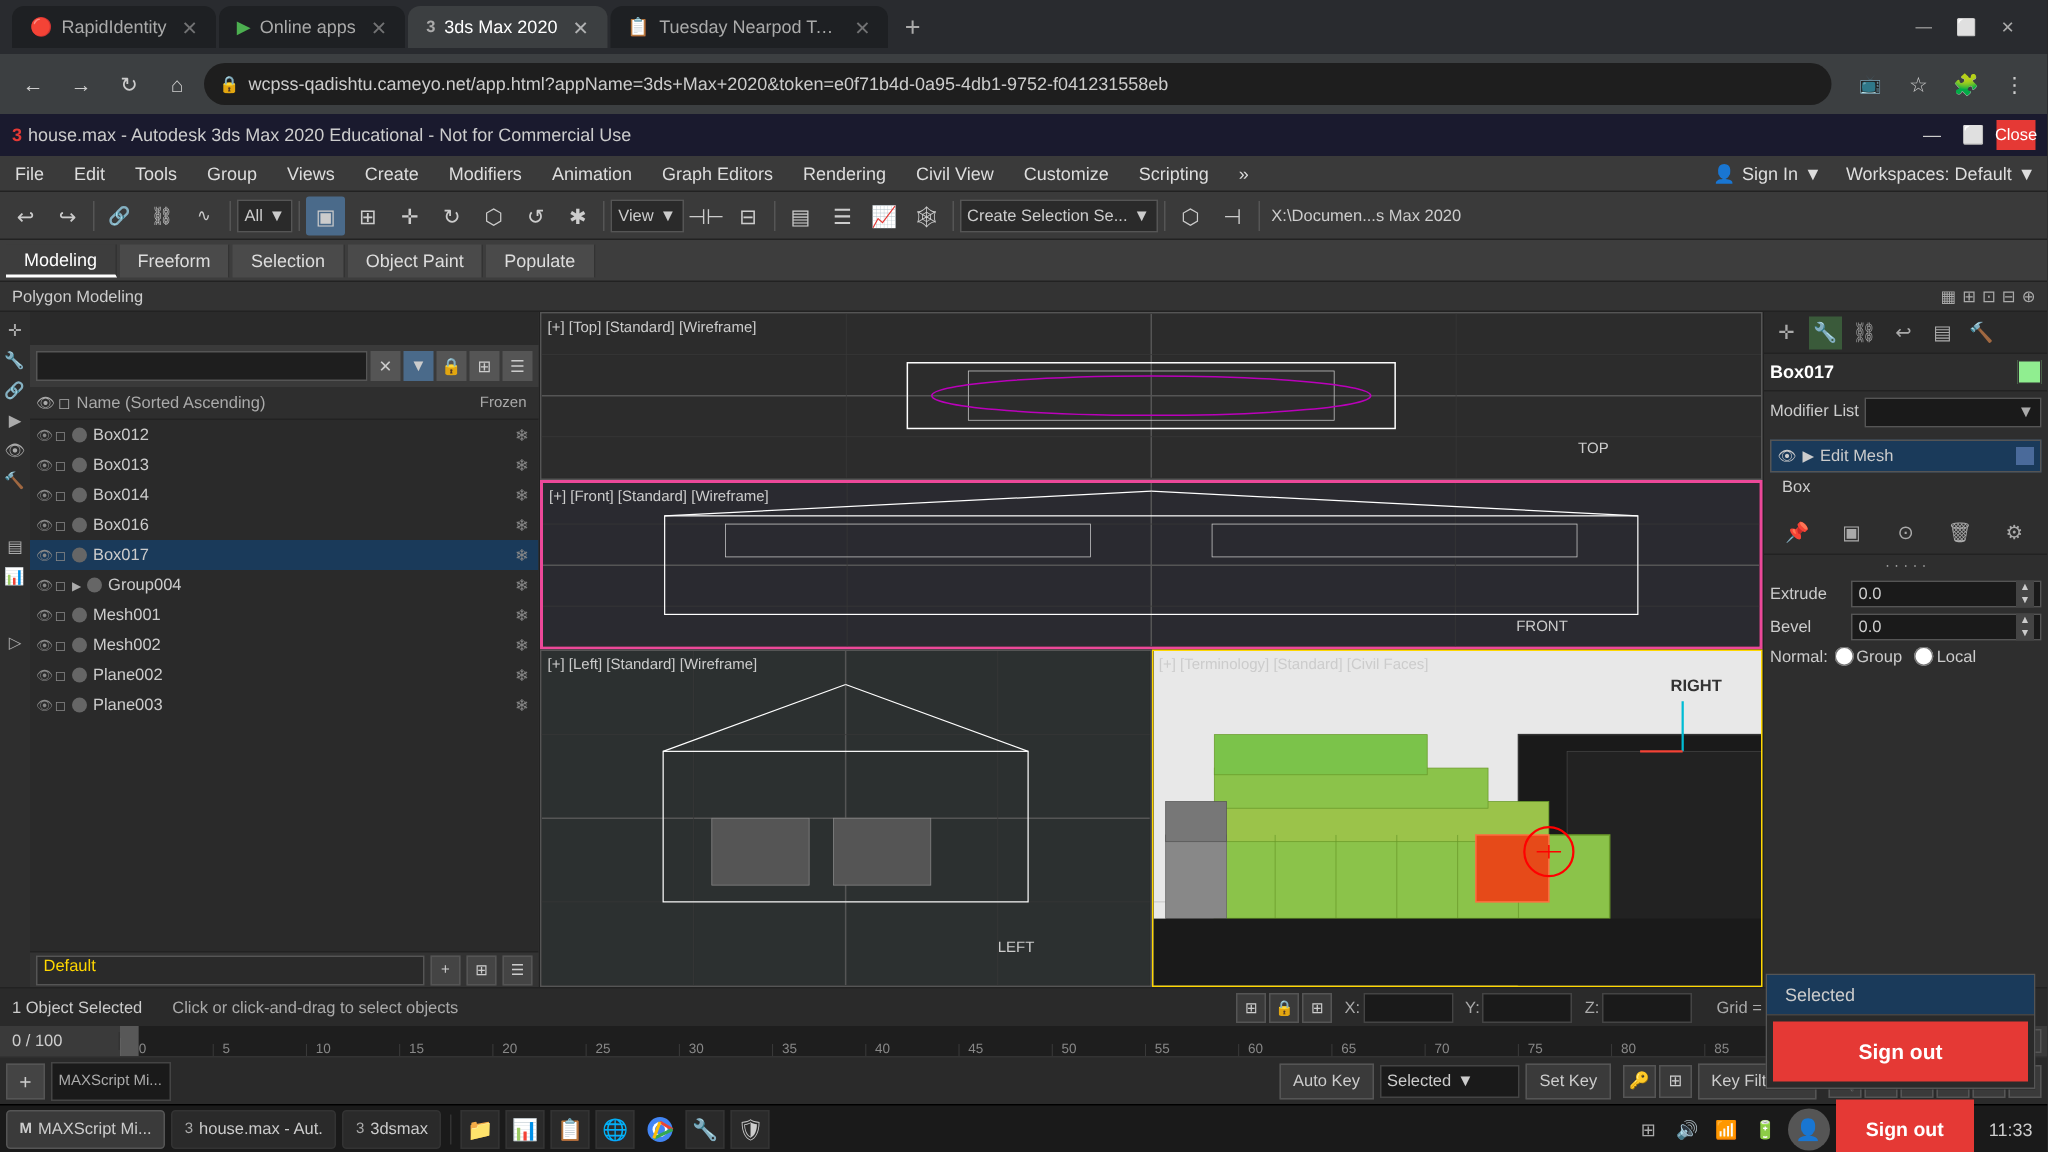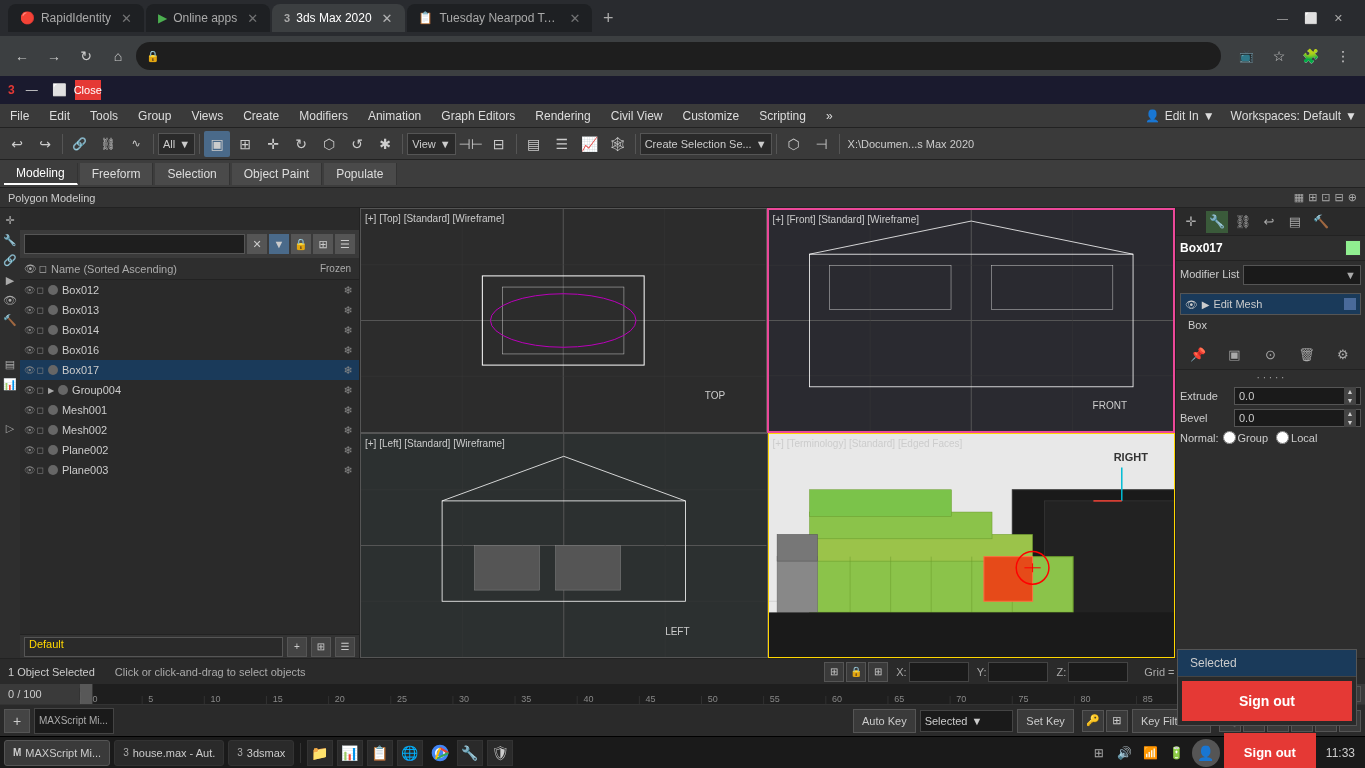--- a/index.html
+++ b/index.html
@@ -63,21 +63,21 @@
     .list-item-name { flex: 1; }
     .list-item-freeze { width: 14px; text-align: center; color: #888; }
     .layer-row { display: flex; align-items: center; height: 24px; padding: 0 4px; gap: 4px; background: #333; border-top: 1px solid #222; }
     .layer-dropdown { flex: 1; height: 20px; background: #2a2a2a; border: 1px solid #555; color: #ffd700; font-size: 11px; padding: 0 4px; }
     .layer-btn { width: 20px; height: 20px; background: #444; border: 1px solid #555; color: #ccc; cursor: pointer; display: flex; align-items: center; justify-content: center; font-size: 10px; }
     .left-panel-icons { width: 20px; background: #2e2e2e; display: flex; flex-direction: column; align-items: center; padding: 4px 2px; gap: 4px; }
     .side-icon { width: 16px; height: 16px; display: flex; align-items: center; justify-content: center; color: #aaa; font-size: 11px; cursor: pointer; }
 
     
     .viewport-area { flex: 1; display: flex; flex-direction: column; background: #1a1a1a; }
-    .viewports-top { display: flex; height: 50%; }
+    .viewports-top { display: flex; height: 50%; flex-direction: column; }
     .viewports-bottom { display: flex; height: 50%; }
     .viewport { flex: 1; border: 1px solid #333; position: relative; overflow: hidden; background: #2a2a2a; }
     .viewport.active { border: 1px solid #ffd700; }
 
     
     .right-panel { width: 190px; background: #2e2e2e; border-left: 1px solid #222; display: flex; flex-direction: column; }
     .right-panel-header { display: flex; align-items: center; padding: 4px; gap: 2px; background: #2e2e2e; border-bottom: 1px solid #222; }
     .obj-name { flex: 1; font-size: 12px; font-weight: bold; color: #fff; }
     .obj-color { width: 16px; height: 16px; background: #90ee90; border: 1px solid #333; }
     .modifier-section { padding: 4px; }
@@ -179,34 +179,36 @@
         <span style="cursor:pointer;padding:2px 6px;">✕</span>
       </div>
     </div>
     <div class="browser-controls">
       <div class="nav-btn">←</div>
       <div class="nav-btn">→</div>
       <div class="nav-btn">↻</div>
       <div class="nav-btn">⌂</div>
       <div class="address-bar">
         <span style="color:#aaa;font-size:11px;">🔒</span>
+        <span class="address-text">wcpss-qadishtu.cameyo.net/app.html?appName=3ds+Max+2020&amp;token=e0f71b4d-0a95-4db1-9752-f041231558eb</span>
       </div>
       <div class="browser-actions">
         <div class="nav-btn" style="font-size:12px;">📺</div>
         <div class="nav-btn">☆</div>
         <div class="nav-btn">🧩</div>
         <div class="nav-btn">⋮</div>
       </div>
     </div>
   </div>
 
   <div class="max-app">
 
     <div class="title-bar">
       <span style="color:#e53935;font-weight:bold;font-size:12px;margin-right:4px;">3</span>
+      <span class="title-bar-text">house.max - Autodesk 3ds Max 2020 Educational - Not for Commercial Use</span>
       <div class="title-bar-controls">
         <div class="title-btn">—</div>
         <div class="title-btn">⬜</div>
         <div class="title-btn close-btn">Close</div>
       </div>
     </div>
 
     <div class="menu-bar">
       <div class="menu-item">File</div>
       <div class="menu-item">Edit</div>
@@ -218,21 +220,21 @@
       <div class="menu-item">Animation</div>
       <div class="menu-item">Graph Editors</div>
       <div class="menu-item">Rendering</div>
       <div class="menu-item">Civil View</div>
       <div class="menu-item">Customize</div>
       <div class="menu-item">Scripting</div>
       <div class="menu-item">»</div>
       <div class="menu-separator"></div>
       <div class="sign-in">
         <span>👤</span>
-        <span>Edit In</span>
+        <span>Sign In</span>
         <span>▼</span>
       </div>
       <div class="workspaces">
         <span>Workspaces: Default</span>
         <span>▼</span>
       </div>
     </div>
 
     <div class="toolbar">
       <div class="toolbar-btn">↩</div>
@@ -524,21 +526,21 @@
               <rect x="48%" y="50%" width="16%" height="20%" fill="#555" stroke="#888" stroke-width="0.5"></rect>
               <text x="75%" y="90%" fill="#ccc" font-size="10">LEFT</text>
             </svg>
           </div>
 
           <div class="viewport active">
             <div class="viewport-overlay">
               <span style="cursor:pointer;">[+]</span>
               <span style="cursor:pointer;">[Terminology]</span>
               <span style="cursor:pointer;">[Standard]</span>
-              <span style="cursor:pointer;">[Edged Faces]</span>
+              <span style="cursor:pointer;">[Civil Faces]</span>
             </div>
             
             <svg width="100%" height="100%">
               <rect width="100%" height="100%" fill="#e8e8e8"></rect>
 
               <line x1="0" y1="75%" x2="100%" y2="75%" stroke="#bbb" stroke-width="0.5"></line>
 
               <rect x="60%" y="25%" width="40%" height="75%" fill="#1a1a1a" stroke="#333" stroke-width="1"></rect>
               <rect x="68%" y="30%" width="32%" height="65%" fill="#222" stroke="#444" stroke-width="0.5"></rect>
 

